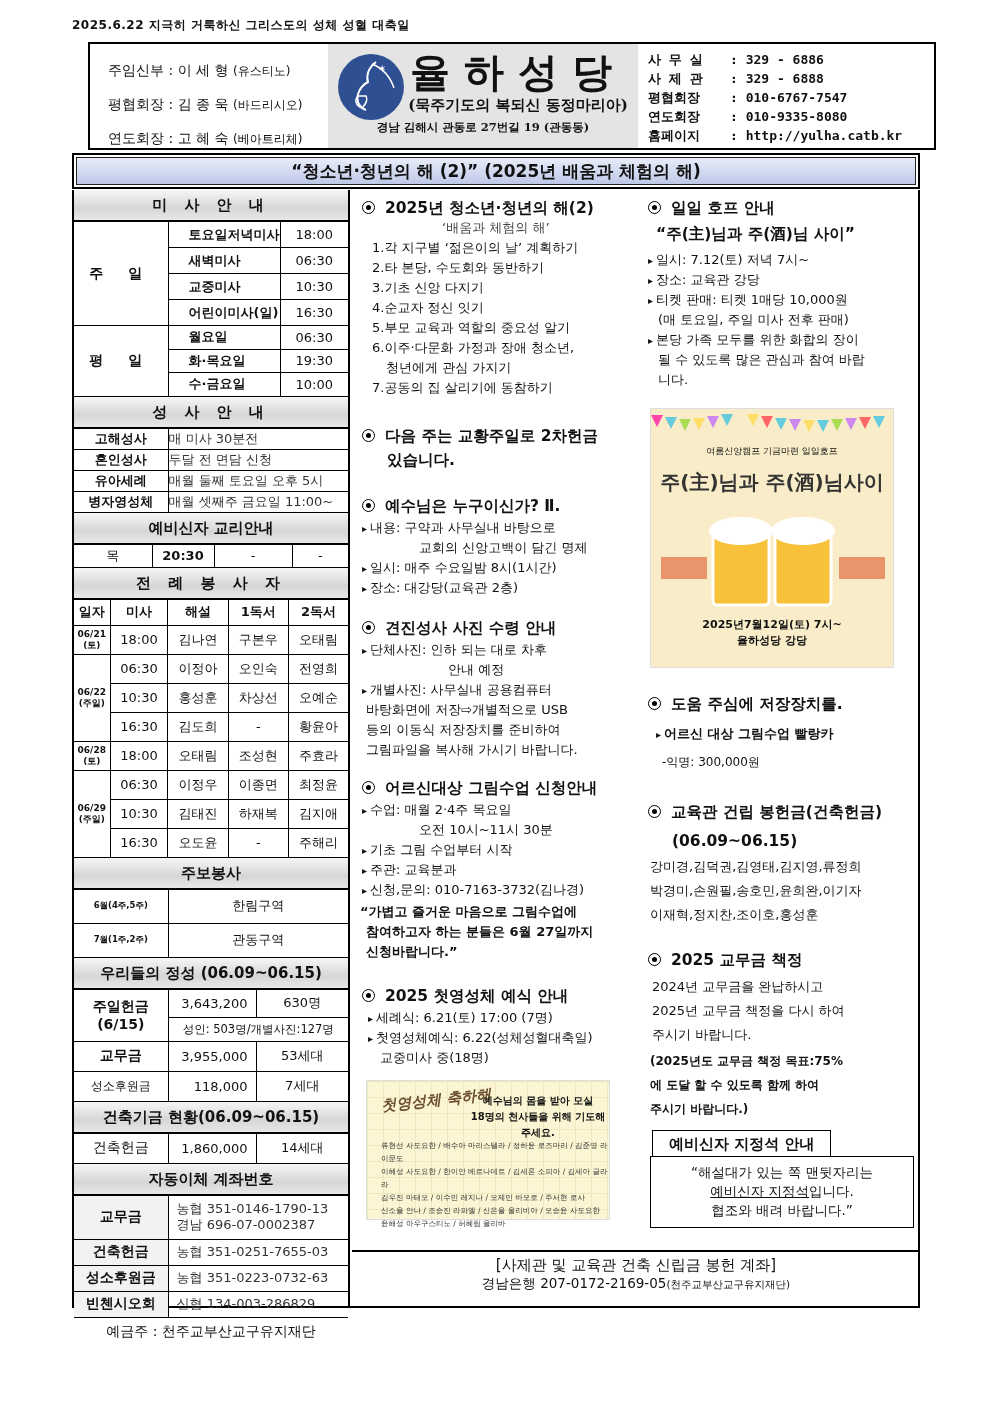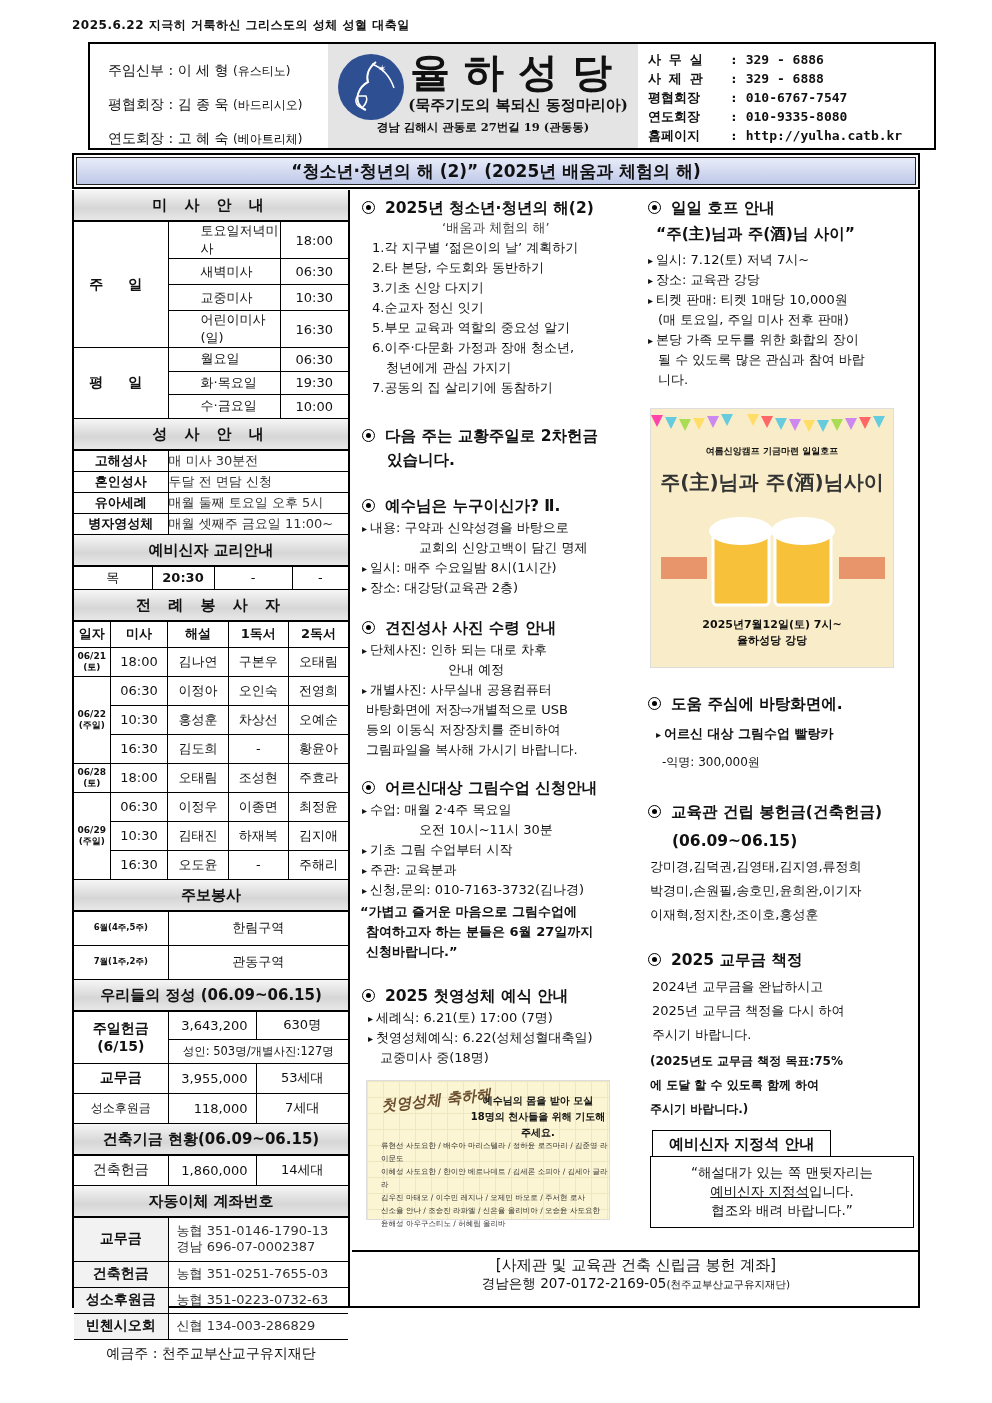--- a/index.html
+++ b/index.html
@@ -25,21 +25,21 @@
 
   
   .main { position: absolute; left: 72px; top: 190px; width: 848px; height: 1118px; border: 2px solid #000; border-top: none; }
   .leftcol { position: absolute; left: 0; top: 0; width: 276px; height: 1116px; border-right: 2px solid #000; }
   .sec-head { height: 31px; background: linear-gradient(to bottom, #f6f6f6 0%, #d6d6d6 60%, #e8e8e8 100%); font-weight: bold; font-size: 15px; text-align: center; line-height: 31px; letter-spacing: 6px; border-bottom: 1px solid #000; }
   .sec-head.nospace { letter-spacing: 0; font-size: 15px; }
   table { border-collapse: collapse; width: 100%; }
   td { border: 1px solid #000; font-size: 13px; text-align: center; padding: 0; }
   .mass td { height: 23.5px; }
   .mass td.cat { font-weight: bold; font-size: 14px; letter-spacing: 10px; width: 94px; border-left: none; margin-left: 12px; }
-  .mass td.nm { text-align: left; padding-left: 32px; width: 112px; }
+  .mass td.nm { text-align: left; padding-left: 20px; width: 112px; font-weight: bold; }
   .mass td.tm { border-right: none; }
   .sac td { height: 21px; }
   .sac td.k { font-weight: bold; width: 94px; border-left: none; }
   .sac td.v { text-align: left; color: #333; border-right: none; }
   .cat2 td { height: 23px; }
   .lit td { height: 29px; }
   .lit th { border: 1px solid #000; font-size: 13px; height: 26px; }
   .lit td.dt { font-size: 9px; font-weight: bold; line-height: 11px; width: 36px; border-left: none; }
   .lit td:last-child, .lit th:last-child { border-right: none; }
   .lit th:first-child { border-left: none; }
@@ -65,21 +65,21 @@
   .bl::before { content: "▸"; font-size: 10px; margin-right: 3px; }
   .b { font-weight: bold; }
 
   .img-box { position: absolute; border: 1px solid #ddd; }
   .firstcomm { left: 14px; top: 890px; width: 244px; height: 140px; background: #fbf5d3; background-image: linear-gradient(#eee8c0 1px, transparent 1px), linear-gradient(90deg, #eee8c0 1px, transparent 1px); background-size: 16px 16px; }
   .firstcomm .fc-title { position: absolute; left: 14px; top: 10px; font-size: 15px; font-style: italic; color: #6b4e2e; font-weight: bold; transform: rotate(-6deg); }
   .firstcomm .fc-msg { position: absolute; left: 100px; top: 12px; font-size: 10px; font-weight: bold; text-align: center; line-height: 16px; }
   .firstcomm .fc-names { position: absolute; left: 14px; top: 58px; font-size: 7.5px; line-height: 13px; color: #333; }
   .hof { left: 8px; top: 218px; width: 244px; height: 260px; background: #f9ecc8; }
   .hof .flags { position: absolute; left: 0; top: 4px; width: 244px; height: 20px; }
-  .hof .p1 { position: absolute; top: 36px; width: 100%; text-align: center; font-size: 9px; font-weight: bold; }
+  .hof .p1 { position: absolute; top: 36px; width: 100%; text-align: center; font-size: 9px; font-weight: normal; }
   .hof .p2 { position: absolute; top: 60px; width: 100%; text-align: center; font-size: 20px; font-weight: bold; color: #333; }
   .hof .mugs { position: absolute; left: 10px; top: 100px; width: 224px; height: 100px; }
   .hof .p3 { position: absolute; top: 208px; width: 100%; text-align: center; font-size: 11px; font-weight: bold; line-height: 16px; }
 
   .notice { position: absolute; left: 8px; top: 940px; width: 264px; }
   .notice .tab { display: inline-block; border: 1px solid #000; border-bottom: none; padding: 0 16px; font-size: 15px; font-weight: bold; height: 26px; line-height: 26px; background: #fff; margin-left: 2px; }
   .notice .body { border: 1px solid #000; height: 72px; text-align: center; font-size: 13.5px; line-height: 19px; padding-top: 6px; }
   .notice .body u { text-decoration: underline; }
 
   .footer-acct { position: absolute; left: 278px; top: 1060px; width: 568px; height: 56px; border-top: 2px solid #000; text-align: center; }
@@ -346,21 +346,21 @@
     <div class="t" style="left:20px;top:108px">4.순교자 정신 잇기</div>
     <div class="t" style="left:20px;top:128px">5.부모 교육과 역할의 중요성 알기</div>
     <div class="t" style="left:20px;top:148px">6.이주·다문화 가정과 장애 청소년,</div>
     <div class="t" style="left:34px;top:168px">  청년에게 관심 가지기</div>
     <div class="t" style="left:20px;top:188px">7.공동의 집 살리기에 동참하기</div>
 
     <div class="h" style="left:10px;top:236px"><span class="dot"></span><span>다음 주는 교황주일로 2차헌금</span></div>
     <div class="h" style="left:35px;top:260px">있습니다.</div>
 
     <div class="h" style="left:10px;top:306px"><span class="dot"></span><span>예수님은 누구이신가? Ⅱ.</span></div>
-    <div class="t bl" style="left:10px;top:328px">내용: 구약과 신약성경을 바탕으로</div>
+    <div class="t bl" style="left:10px;top:328px">내용: 구약과 사무실내 바탕으로</div>
     <div class="t" style="left:67px;top:348px">교회의 신앙고백이 담긴 명제</div>
     <div class="t bl" style="left:10px;top:368px">일시: 매주 수요일밤 8시(1시간)</div>
     <div class="t bl" style="left:10px;top:388px">장소: 대강당(교육관 2층)</div>
 
     <div class="h" style="left:10px;top:428px"><span class="dot"></span><span>견진성사 사진 수령 안내</span></div>
     <div class="t bl" style="left:10px;top:450px">단체사진: 인하 되는 대로 차후</div>
     <div class="t" style="left:96px;top:470px">안내 예정</div>
     <div class="t bl" style="left:10px;top:490px">개별사진: 사무실내 공용컴퓨터</div>
     <div class="t" style="left:14px;top:510px">바탕화면에 저장⇨개별적으로 USB</div>
     <div class="t" style="left:14px;top:530px">등의 이동식 저장장치를 준비하여</div>
@@ -430,21 +430,21 @@
         <rect x="0" y="48" width="46" height="22" fill="#e8956b"></rect>
         <rect x="178" y="48" width="46" height="22" fill="#e8956b"></rect>
         <rect x="52" y="26" width="56" height="70" rx="4" fill="#f7c23a" stroke="#fff" stroke-width="3"></rect>
         <rect x="114" y="26" width="56" height="70" rx="4" fill="#f7c23a" stroke="#fff" stroke-width="3"></rect>
         <ellipse cx="80" cy="22" rx="32" ry="14" fill="#fff"></ellipse>
         <ellipse cx="142" cy="22" rx="32" ry="14" fill="#fff"></ellipse>
       </svg>
       <div class="p3"><span>2025년7월12일(토) 7시~</span><br><span>율하성당 강당</span></div>
     </div>
 
-    <div class="h" style="left:6px;top:504px"><span class="dot"></span><span>도움 주심에 바탕화면에.</span></div>
+    <div class="h" style="left:6px;top:504px"><span class="dot"></span><span>도움 주심에 저장장치를.</span></div>
     <div class="t bl b" style="left:14px;top:534px">어르신 대상 그림수업 빨랑카</div>
     <div class="t" style="left:20px;top:562px;font-size:12px">-익명: 300,000원</div>
 
     <div class="h" style="left:6px;top:612px"><span class="dot"></span><span>교육관 건립 봉헌금(건축헌금)</span></div>
     <div class="h" style="left:30px;top:642px">(06.09~06.15)</div>
     <div class="t" style="left:8px;top:667px">강미경,김덕권,김영태,김지영,류정희</div>
     <div class="t" style="left:8px;top:691px">박경미,손원필,송호민,윤희완,이기자</div>
     <div class="t" style="left:8px;top:715px">이재혁,정지찬,조이호,홍성훈</div>
 
     <div class="h" style="left:6px;top:760px"><span class="dot"></span><span>2025 교무금 책정</span></div>

